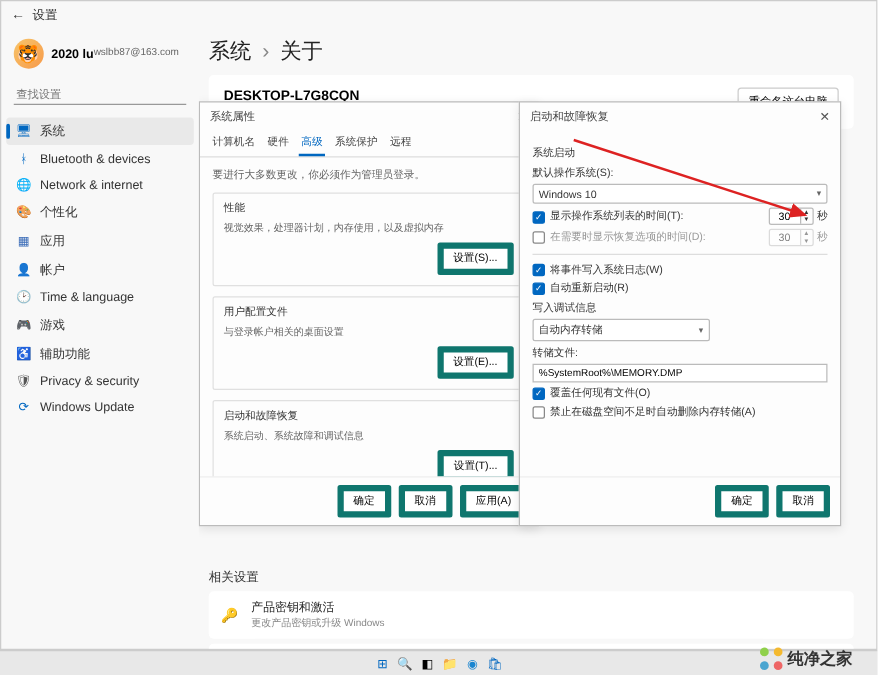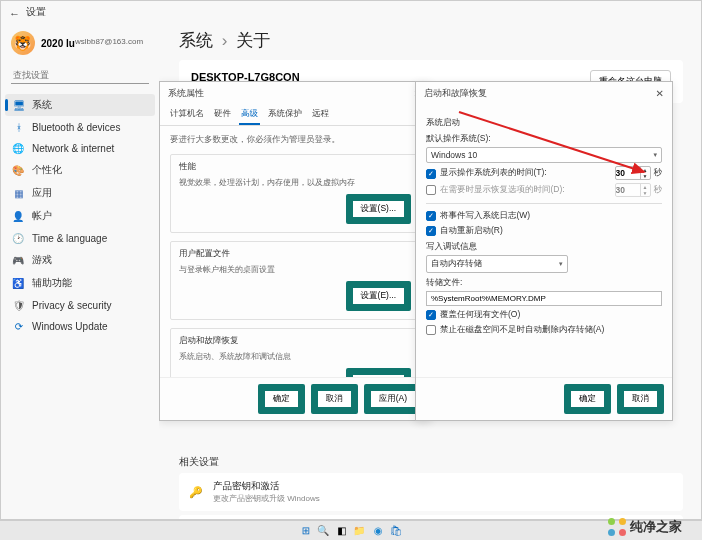--- a/index.html
+++ b/index.html
@@ -15,51 +15,51 @@
 .user-info { display: flex; line-height: 1.1; }
 .user-name { font-size: 10px; font-weight: 600; }
 .user-email { font-size: 8px; color: #666; }
 .search { margin: 2px 6px 10px; }
 .search input { width: 100%; border: none; border-bottom: 1px solid #999; background: transparent; padding: 3px 2px; font-size: 9px; outline: none; }
 .nav { display: flex; flex-direction: column; gap: 1px; }
 .nav-item { display: flex; align-items: center; gap: 7px; padding: 4px 8px; border-radius: 3px; cursor: pointer; color: #333; }
 .nav-item.active { background: #e9e9e9; position: relative; }
 .nav-item.active::before { content: ""; position: absolute; left: 0; top: 5px; bottom: 5px; width: 2.5px; background: #0067c0; border-radius: 2px; }
 .nav-icon { width: 12px; height: 12px; display: inline-flex; align-items: center; justify-content: center; font-size: 10px; }
-.main { flex: 1; padding: 6px 18px 0 20px; overflow: hidden; position: relative; }
+.main { flex: 1; padding: 6px 18px 0 8px; overflow: hidden; position: relative; }
 .breadcrumb { font-size: 17px; color: #222; margin-bottom: 8px; }
 .device-card { background: #fff; border-radius: 4px; padding: 10px 12px; display: flex; justify-content: space-between; align-items: center; margin-bottom: 8px; }
 .device-name { font-size: 11px; font-weight: 600; }
 .device-sub { font-size: 8px; color: #777; }
 .rename-btn { background: #fff; border: 1px solid #ccc; border-radius: 3px; padding: 4px 8px; font-size: 9px; cursor: pointer; }
 .dialog { position: absolute; background: #fdfdfd; border: 1px solid #bbb; box-shadow: 0 2px 8px rgba(0,0,0,.1); }
 .dlg1 { left: 0; top: 58px; width: 272px; height: 340px; display: flex; flex-direction: column; }
 .dlg2 { left: 256px; top: 58px; width: 258px; height: 340px; display: flex; flex-direction: column; }
 .dlg-header { display: flex; justify-content: space-between; align-items: center; padding: 5px 8px; font-size: 9px; color: #444; }
 .close-x { font-size: 10px; color: #555; cursor: pointer; }
 .tabs { display: flex; gap: 6px; padding: 0 8px; border-bottom: 1px solid #ddd; font-size: 8.5px; color: #444; }
 .tab { padding: 3px 2px; cursor: pointer; }
 .tab.active { color: #0067c0; border-bottom: 2px solid #0067c0; }
 .dlg-body { flex: 1; padding: 8px 10px; font-size: 8.5px; color: #333; overflow: hidden; }
 .note { color: #666; margin-bottom: 8px; }
 .group { border: 1px solid #e0e0e0; border-radius: 2px; padding: 6px 8px 8px; margin-bottom: 8px; position: relative; }
 .group-title { font-size: 8.5px; color: #333; margin-bottom: 4px; }
 .group-desc { color: #666; font-size: 8px; }
 .btn-right { display: flex; justify-content: flex-end; margin-top: 6px; }
-.btn-right button, .dlg-footer button { background: #fff; border: 7px solid #0f766e; border-radius: 2px; padding: 2px 8px; font-size: 8.5px; cursor: pointer; }
+.btn-right button, .dlg-footer button { background: #fff; border: 5px solid #0f766e; border-radius: 2px; padding: 2px 8px; font-size: 8.5px; cursor: pointer; }
 .dlg-footer { display: flex; justify-content: flex-end; gap: 6px; padding: 6px 8px; border-top: 1px solid #eee; }
 .field-label { font-size: 8.5px; color: #333; margin: 4px 0 2px; }
 .select { width: 100%; border: 1px solid #bbb; border-radius: 2px; padding: 2px 4px; font-size: 8.5px; background: #fff; display: flex; justify-content: space-between; align-items: center; }
 .chev { font-size: 7px; color: #666; }
 .chk-row { display: flex; align-items: center; gap: 4px; margin: 3px 0; font-size: 8.5px; }
 .chk { width: 10px; height: 10px; border: 1px solid #888; border-radius: 2px; display: inline-flex; align-items: center; justify-content: center; font-size: 7px; background: #fff; }
 .chk.checked { background: #0067c0; border-color: #0067c0; color: #fff; }
 .spin-row { display: flex; align-items: center; gap: 4px; }
 .spin { display: inline-flex; align-items: center; border: 1px solid #bbb; border-radius: 2px; height: 14px; }
-.spin input { width: 24px; border: none; font-size: 8.5px; outline: none; font-weight: bold; }
+.spin input { width: 24px; border: none; text-align: center; font-size: 8.5px; outline: none; }
 .spin-btns { display: flex; flex-direction: column; border-left: 1px solid #bbb; }
 .spin-btns span { font-size: 5px; line-height: 6px; padding: 0 2px; cursor: pointer; }
 .textbox { width: 100%; border: 1px solid #bbb; padding: 2px 4px; font-size: 8px; background: #fff; }
 .divider { height: 1px; background: #ddd; margin: 6px 0; }
 .arrow { position: absolute; left: 290px; top: 81px; pointer-events: none; z-index: 5; }
 .related { margin-top: 352px; font-size: 10px; color: #333; }
 .link-cards { margin-top: 4px; display: flex; flex-direction: column; gap: 4px; }
 .link-card { background: #fff; border-radius: 4px; padding: 7px 10px; display: flex; align-items: center; gap: 10px; }
 .link-icon { width: 14px; height: 14px; color: #555; font-size: 11px; display: flex; align-items: center; justify-content: center; }
 .link-title { font-size: 9.5px; color: #222; }

